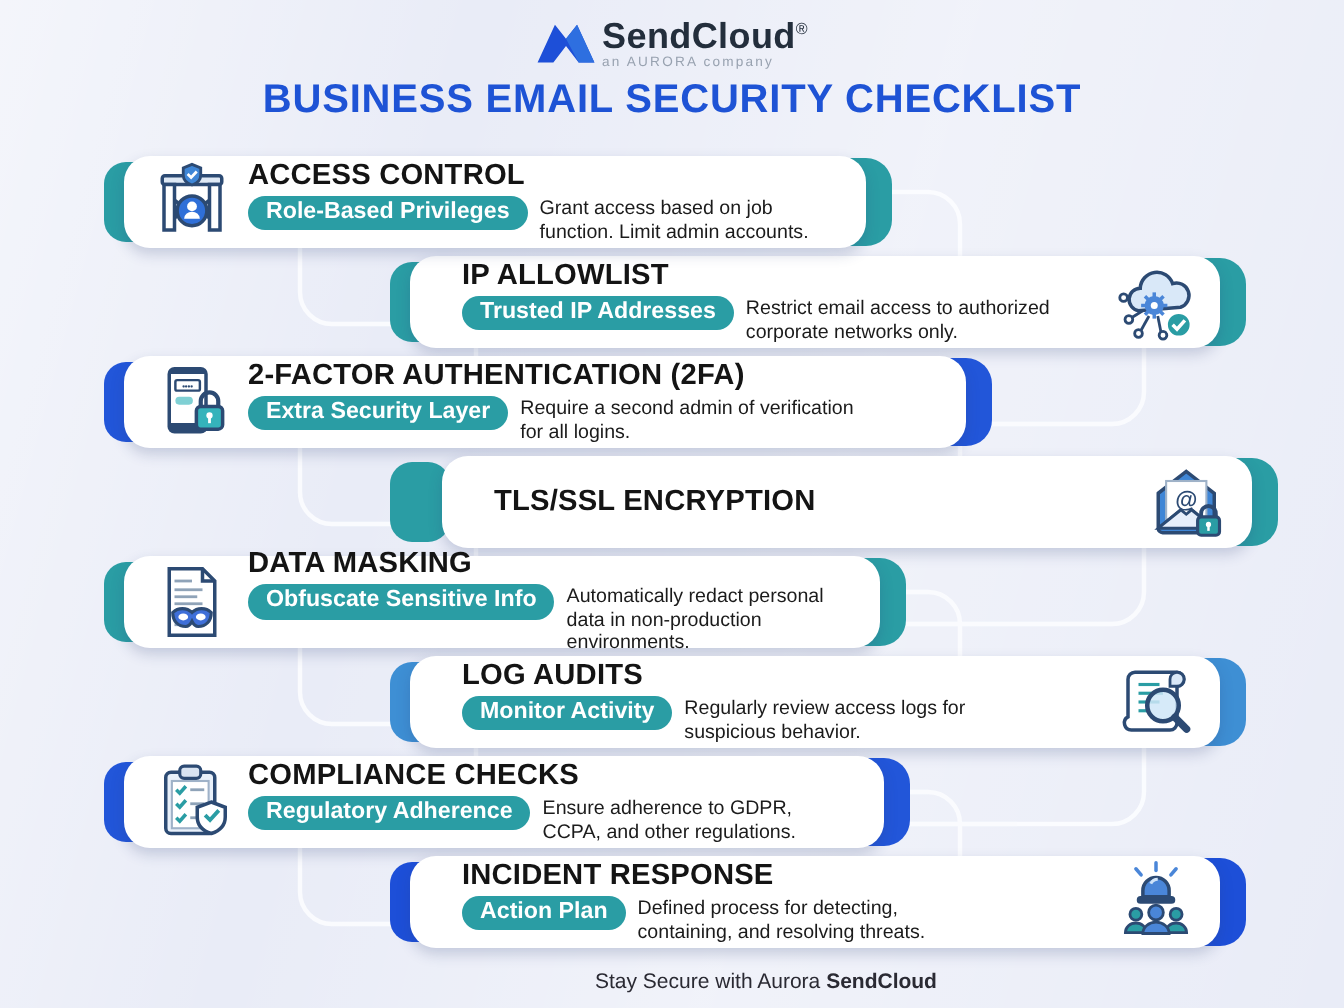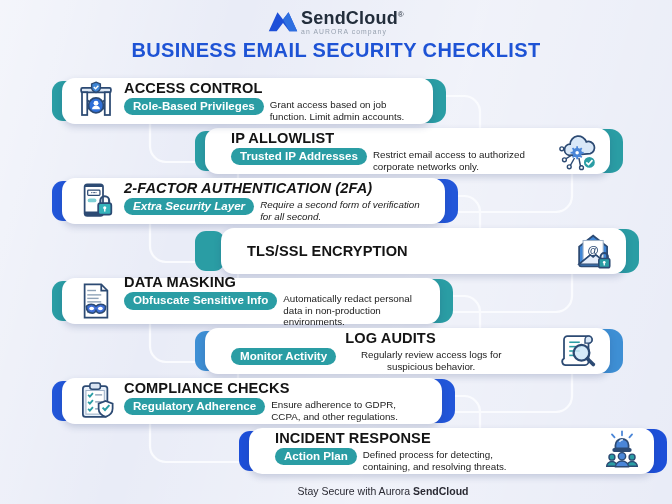--- a/index.html
+++ b/index.html
@@ -129,42 +129,42 @@
       <div class="txt">
         <div class="row-title">ACCESS CONTROL</div>
         <div class="row-sub">
           <span class="badge">Role-Based Privileges</span>
           <span class="desc" style="max-width:160px">Grant access based on job function. Limit admin accounts.</span>
         </div>
       </div>
     </div>
   </div>
 
-  <div class="row row-left" style="top: 178px; left: 62px; width: 383px; font-style: italic; --accent: #2256D9;">
+  <div class="row row-left" style="top: 178px; left: 62px; width: 421px; --accent: #2256D9;">
     <div class="cap cap-l"></div>
     <div class="cap cap-r"></div>
     <div class="card">
       <div class="icon-box">
         <svg width="42" height="42" viewBox="0 0 48 48">
           <rect x="10" y="4" width="23" height="38" rx="4" fill="#2c4a73"></rect>
           <rect x="12" y="8" width="19" height="28" fill="#fff"></rect>
           <rect x="14.5" y="11.5" width="14" height="6" rx="1" fill="#fff" stroke="#2c4a73" stroke-width="1.4"></rect>
           <text x="21.5" y="16.5" font-size="4.5" font-weight="bold" fill="#2c4a73" text-anchor="middle">••••</text>
           <rect x="14.5" y="21" width="10" height="4.5" rx="2.2" fill="#7fd0d4"></rect>
           <path d="M29,27 v-3.5 a5,5 0 0 1 10,0 V27" fill="none" stroke="#2c4a73" stroke-width="2.4"></path>
           <rect x="26.5" y="26.5" width="15" height="13" rx="2.5" fill="#35b3bb" stroke="#2c4a73" stroke-width="2"></rect>
           <circle cx="34" cy="31.7" r="1.8" fill="#fff"></circle>
           <rect x="33.2" y="32.5" width="1.6" height="3.6" fill="#fff"></rect>
         </svg>
       </div>
       <div class="txt">
         <div class="row-title">2-FACTOR AUTHENTICATION (2FA)</div>
         <div class="row-sub">
           <span class="badge">Extra Security Layer</span>
-          <span class="desc" style="max-width:168px">Require a second form of verification for all second.</span>
+          <span class="desc" style="max-width:168px">Require a second admin of verification for all logins.</span>
         </div>
       </div>
     </div>
   </div>
 
   <div class="row row-right" style="top: 228px; left: 205px; width: 405px; padding-left: 16px; --accent: #2A9DA4;">
     <div class="cap cap-l"></div>
     <div class="cap cap-r"></div>
     <div class="card">
       <div class="txt">
@@ -209,21 +209,21 @@
       <div class="txt">
         <div class="row-title">DATA MASKING</div>
         <div class="row-sub">
           <span class="badge">Obfuscate Sensitive Info</span>
           <span class="desc" style="max-width:150px">Automatically redact personal data in non-production environments.</span>
         </div>
       </div>
     </div>
   </div>
 
-  <div class="row row-right" style="top: 328px; left: 205px; width: 405px; text-align: center; --accent: #3E8FD4;">
+  <div class="row row-right" style="top: 328px; left: 205px; width: 405px; --accent: #3E8FD4;">
     <div class="cap cap-l"></div>
     <div class="cap cap-r"></div>
     <div class="card">
       <div class="txt">
         <div class="row-title">LOG AUDITS</div>
         <div class="row-sub">
           <span class="badge">Monitor Activity</span>
           <span class="desc">Regularly review access logs for suspicious behavior.</span>
         </div>
       </div>
@@ -270,21 +270,21 @@
       <div class="txt">
         <div class="row-title">COMPLIANCE CHECKS</div>
         <div class="row-sub">
           <span class="badge">Regulatory Adherence</span>
           <span class="desc" style="max-width:150px">Ensure adherence to GDPR, CCPA, and other regulations.</span>
         </div>
       </div>
     </div>
   </div>
 
-  <div class="row row-right" style="top: 428px; left: 205px; width: 405px; margin-left: 44px; --accent: #1D4FD8;">
+  <div class="row row-right" style="top: 428px; left: 205px; width: 405px; --accent: #1D4FD8;">
     <div class="cap cap-l"></div>
     <div class="cap cap-r"></div>
     <div class="card">
       <div class="txt">
         <div class="row-title">INCIDENT RESPONSE</div>
         <div class="row-sub">
           <span class="badge">Action Plan</span>
           <span class="desc">Defined process for detecting, containing, and resolving threats.</span>
         </div>
       </div>

